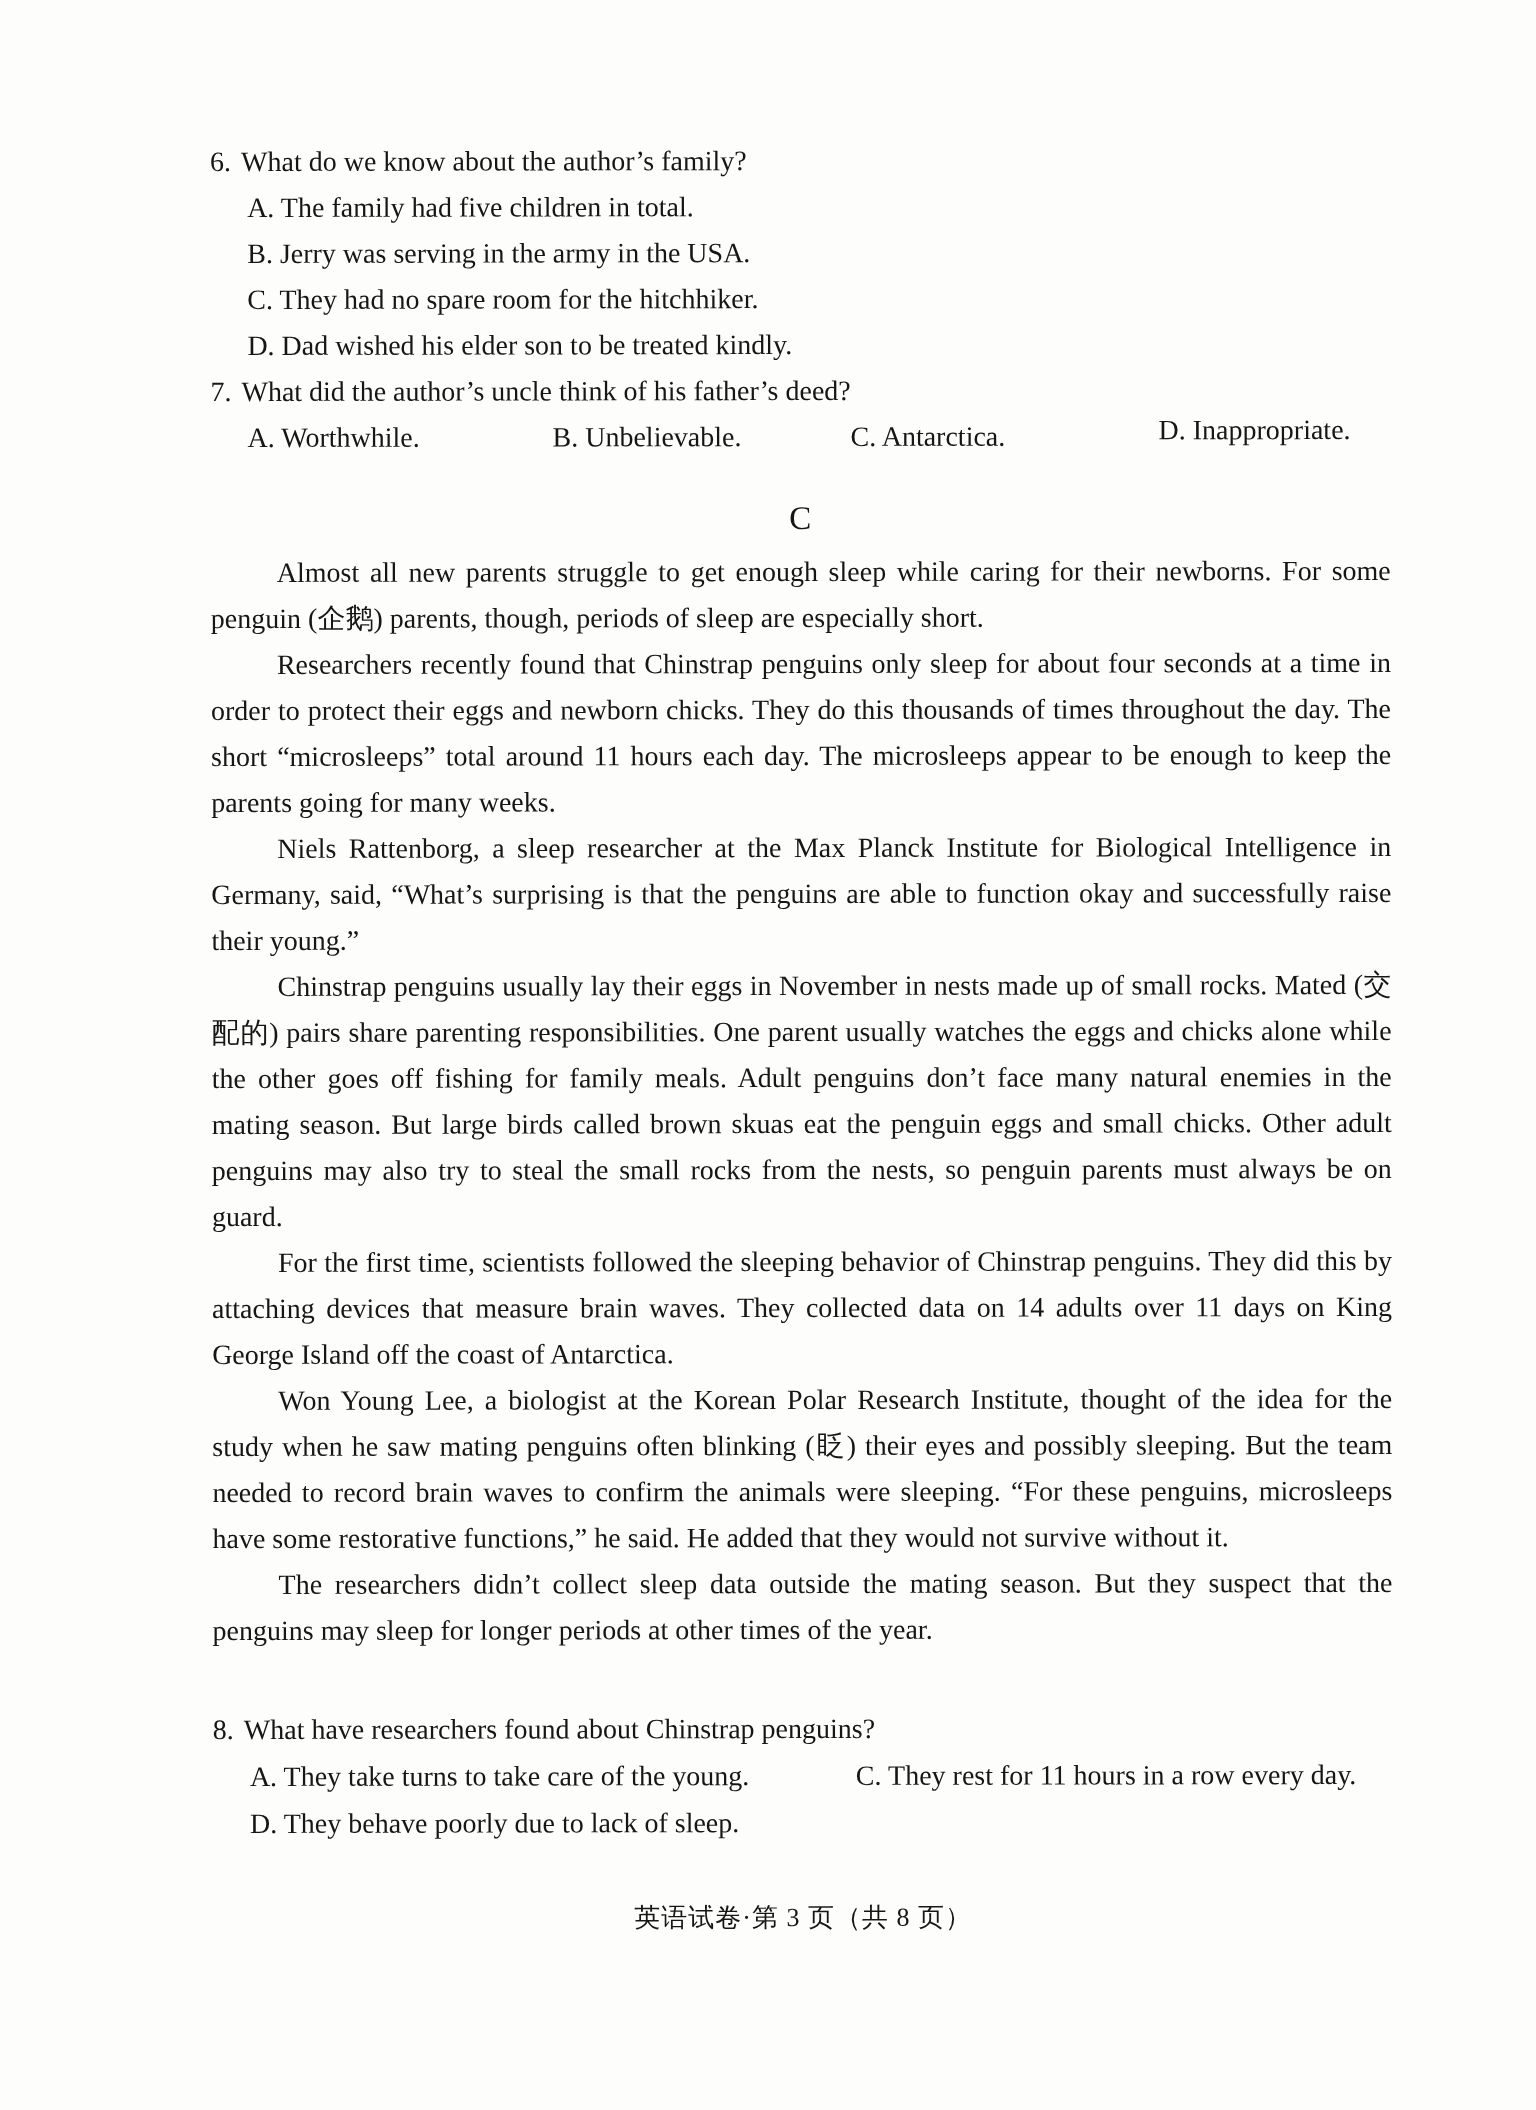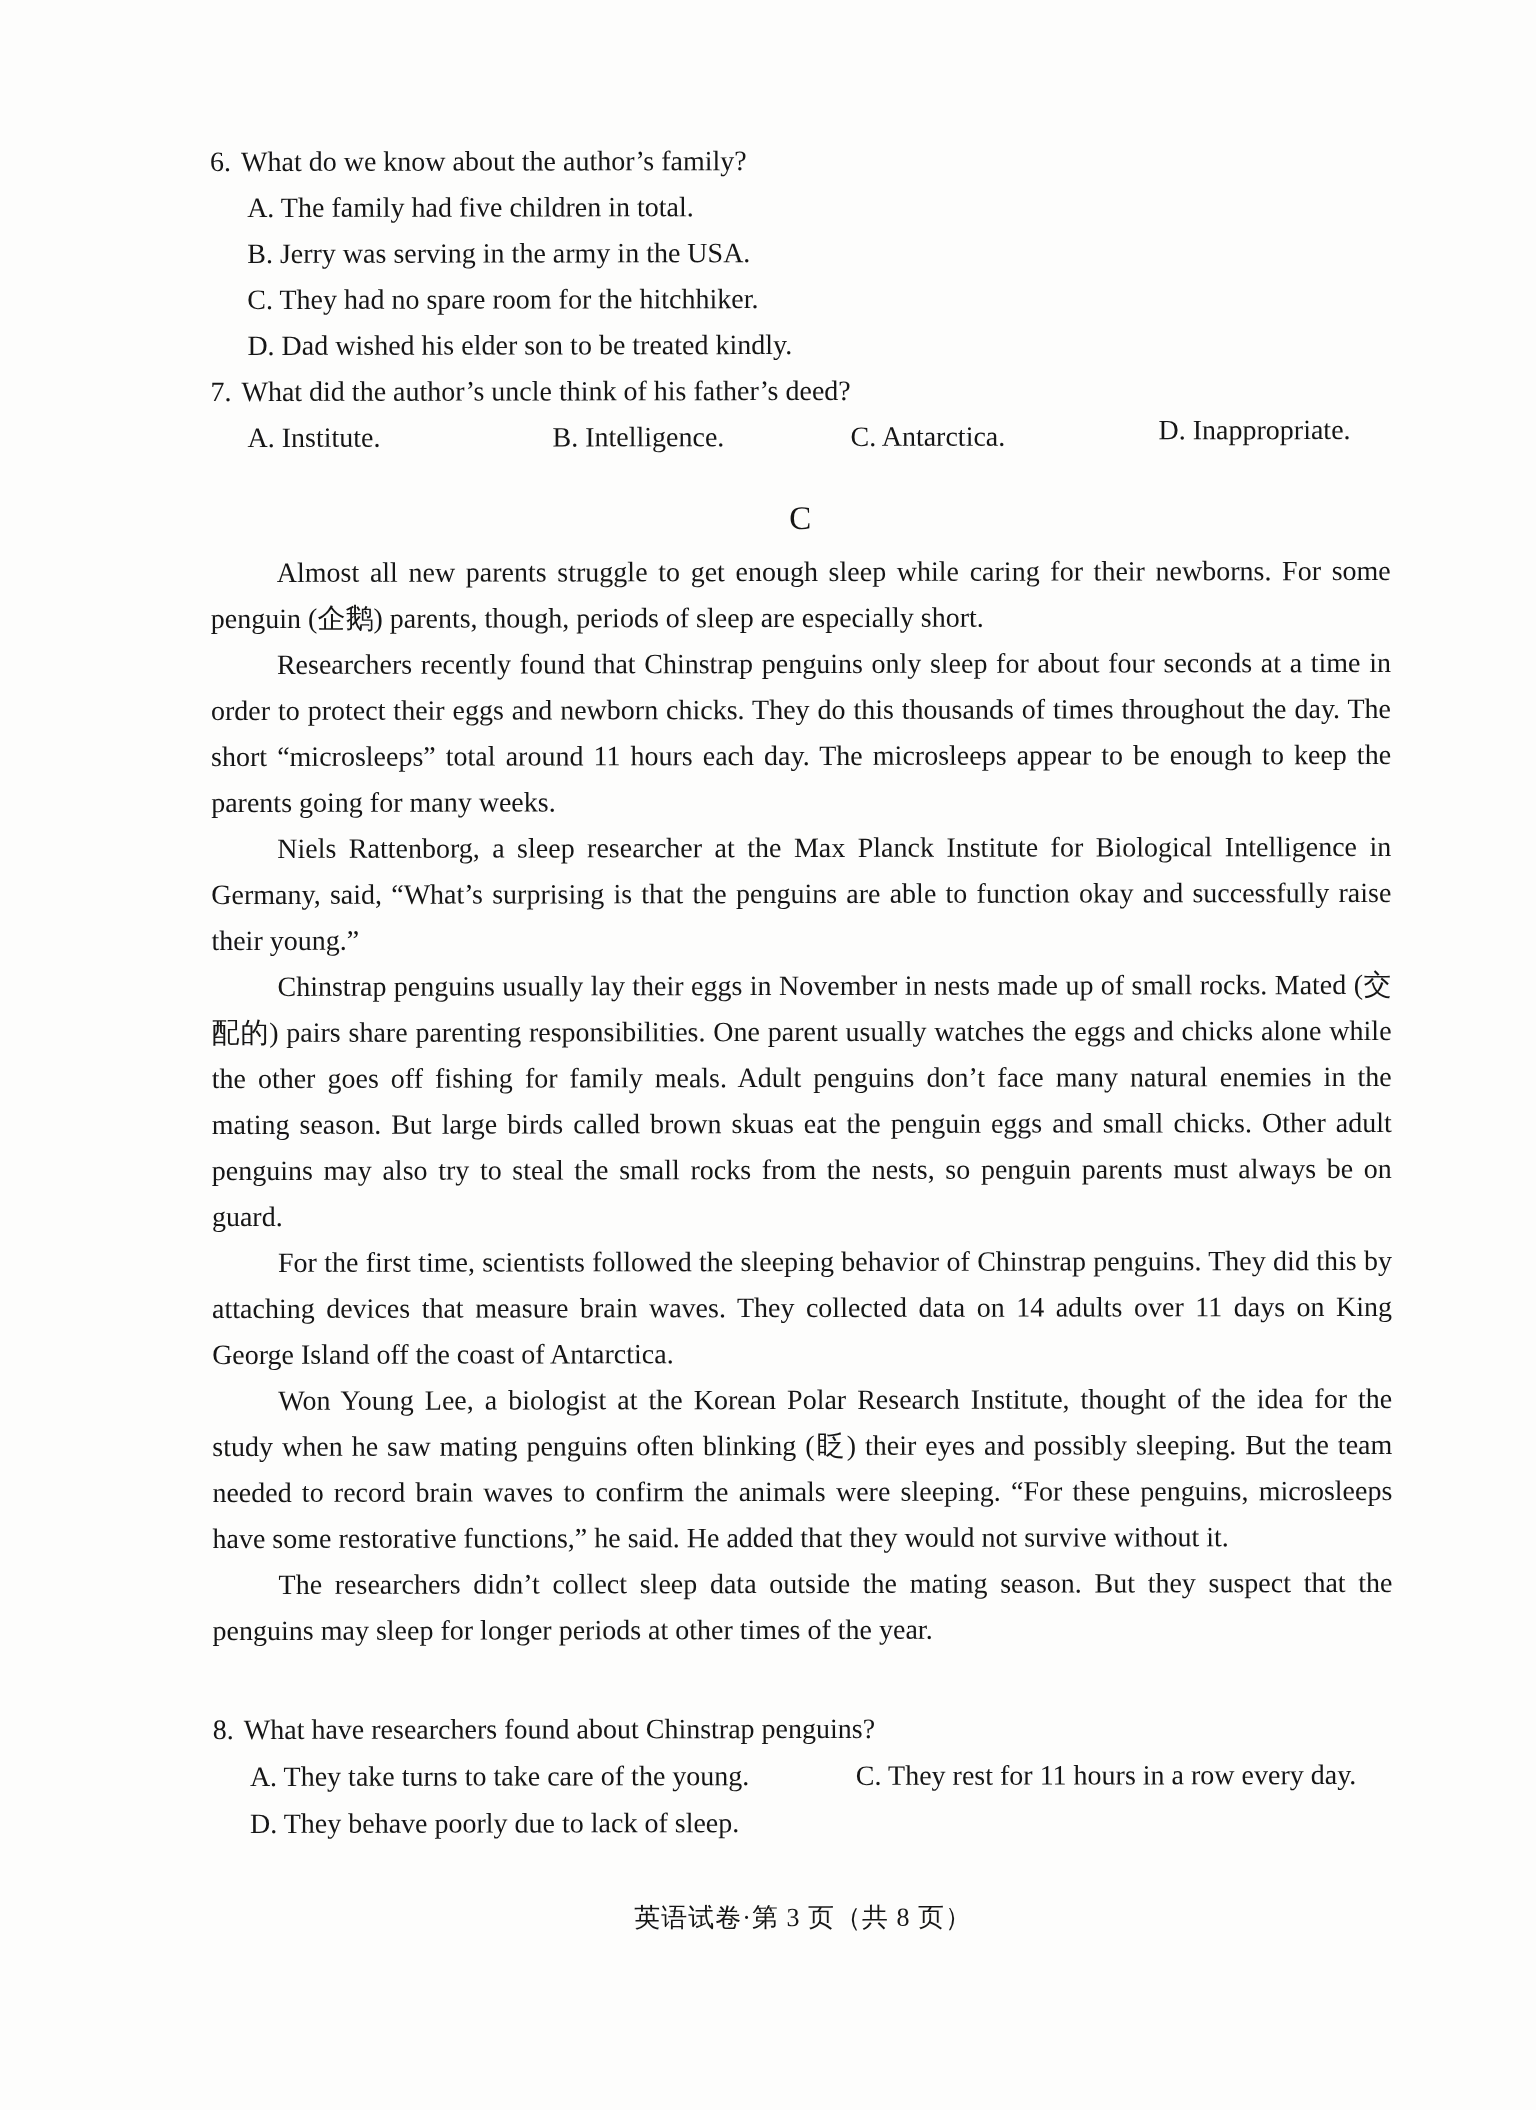--- a/index.html
+++ b/index.html
@@ -91,22 +91,22 @@
         <div class="opt-line">C. They had no spare room for the hitchhiker.</div>
         <div class="opt-line">D. Dad wished his elder son to be treated kindly.</div>
       </div>
     </div>
 
     <div class="q-block">
       <div class="q-stem">
         <span class="q-num">7.</span><span>What did the author’s uncle think of his father’s deed?</span>
       </div>
       <div class="opts-row">
-        <div class="opt-line cell-a">A. Institute.</div>
-        <div class="opt-line cell-b">B. Intelligence.</div>
+        <div class="opt-line cell-a">A. Worthwhile.</div>
+        <div class="opt-line cell-b">B. Unbelievable.</div>
         <div class="opt-line cell-c">C. Antarctica.</div>
         <div class="opt-line cell-d">D. Inappropriate.</div>
       </div>
     </div>
 
     <div class="section-label">C</div>
 
     <div class="passage">
       <p>Almost all new parents struggle to get enough sleep while caring for their newborns. For some penguin (企鹅) parents, though, periods of sleep are especially short.</p>
       <p>Researchers recently found that Chinstrap penguins only sleep for about four seconds at a time in order to protect their eggs and newborn chicks. They do this thousands of times throughout the day. The short “microsleeps” total around 11 hours each day. The microsleeps appear to be enough to keep the parents going for many weeks.</p>

